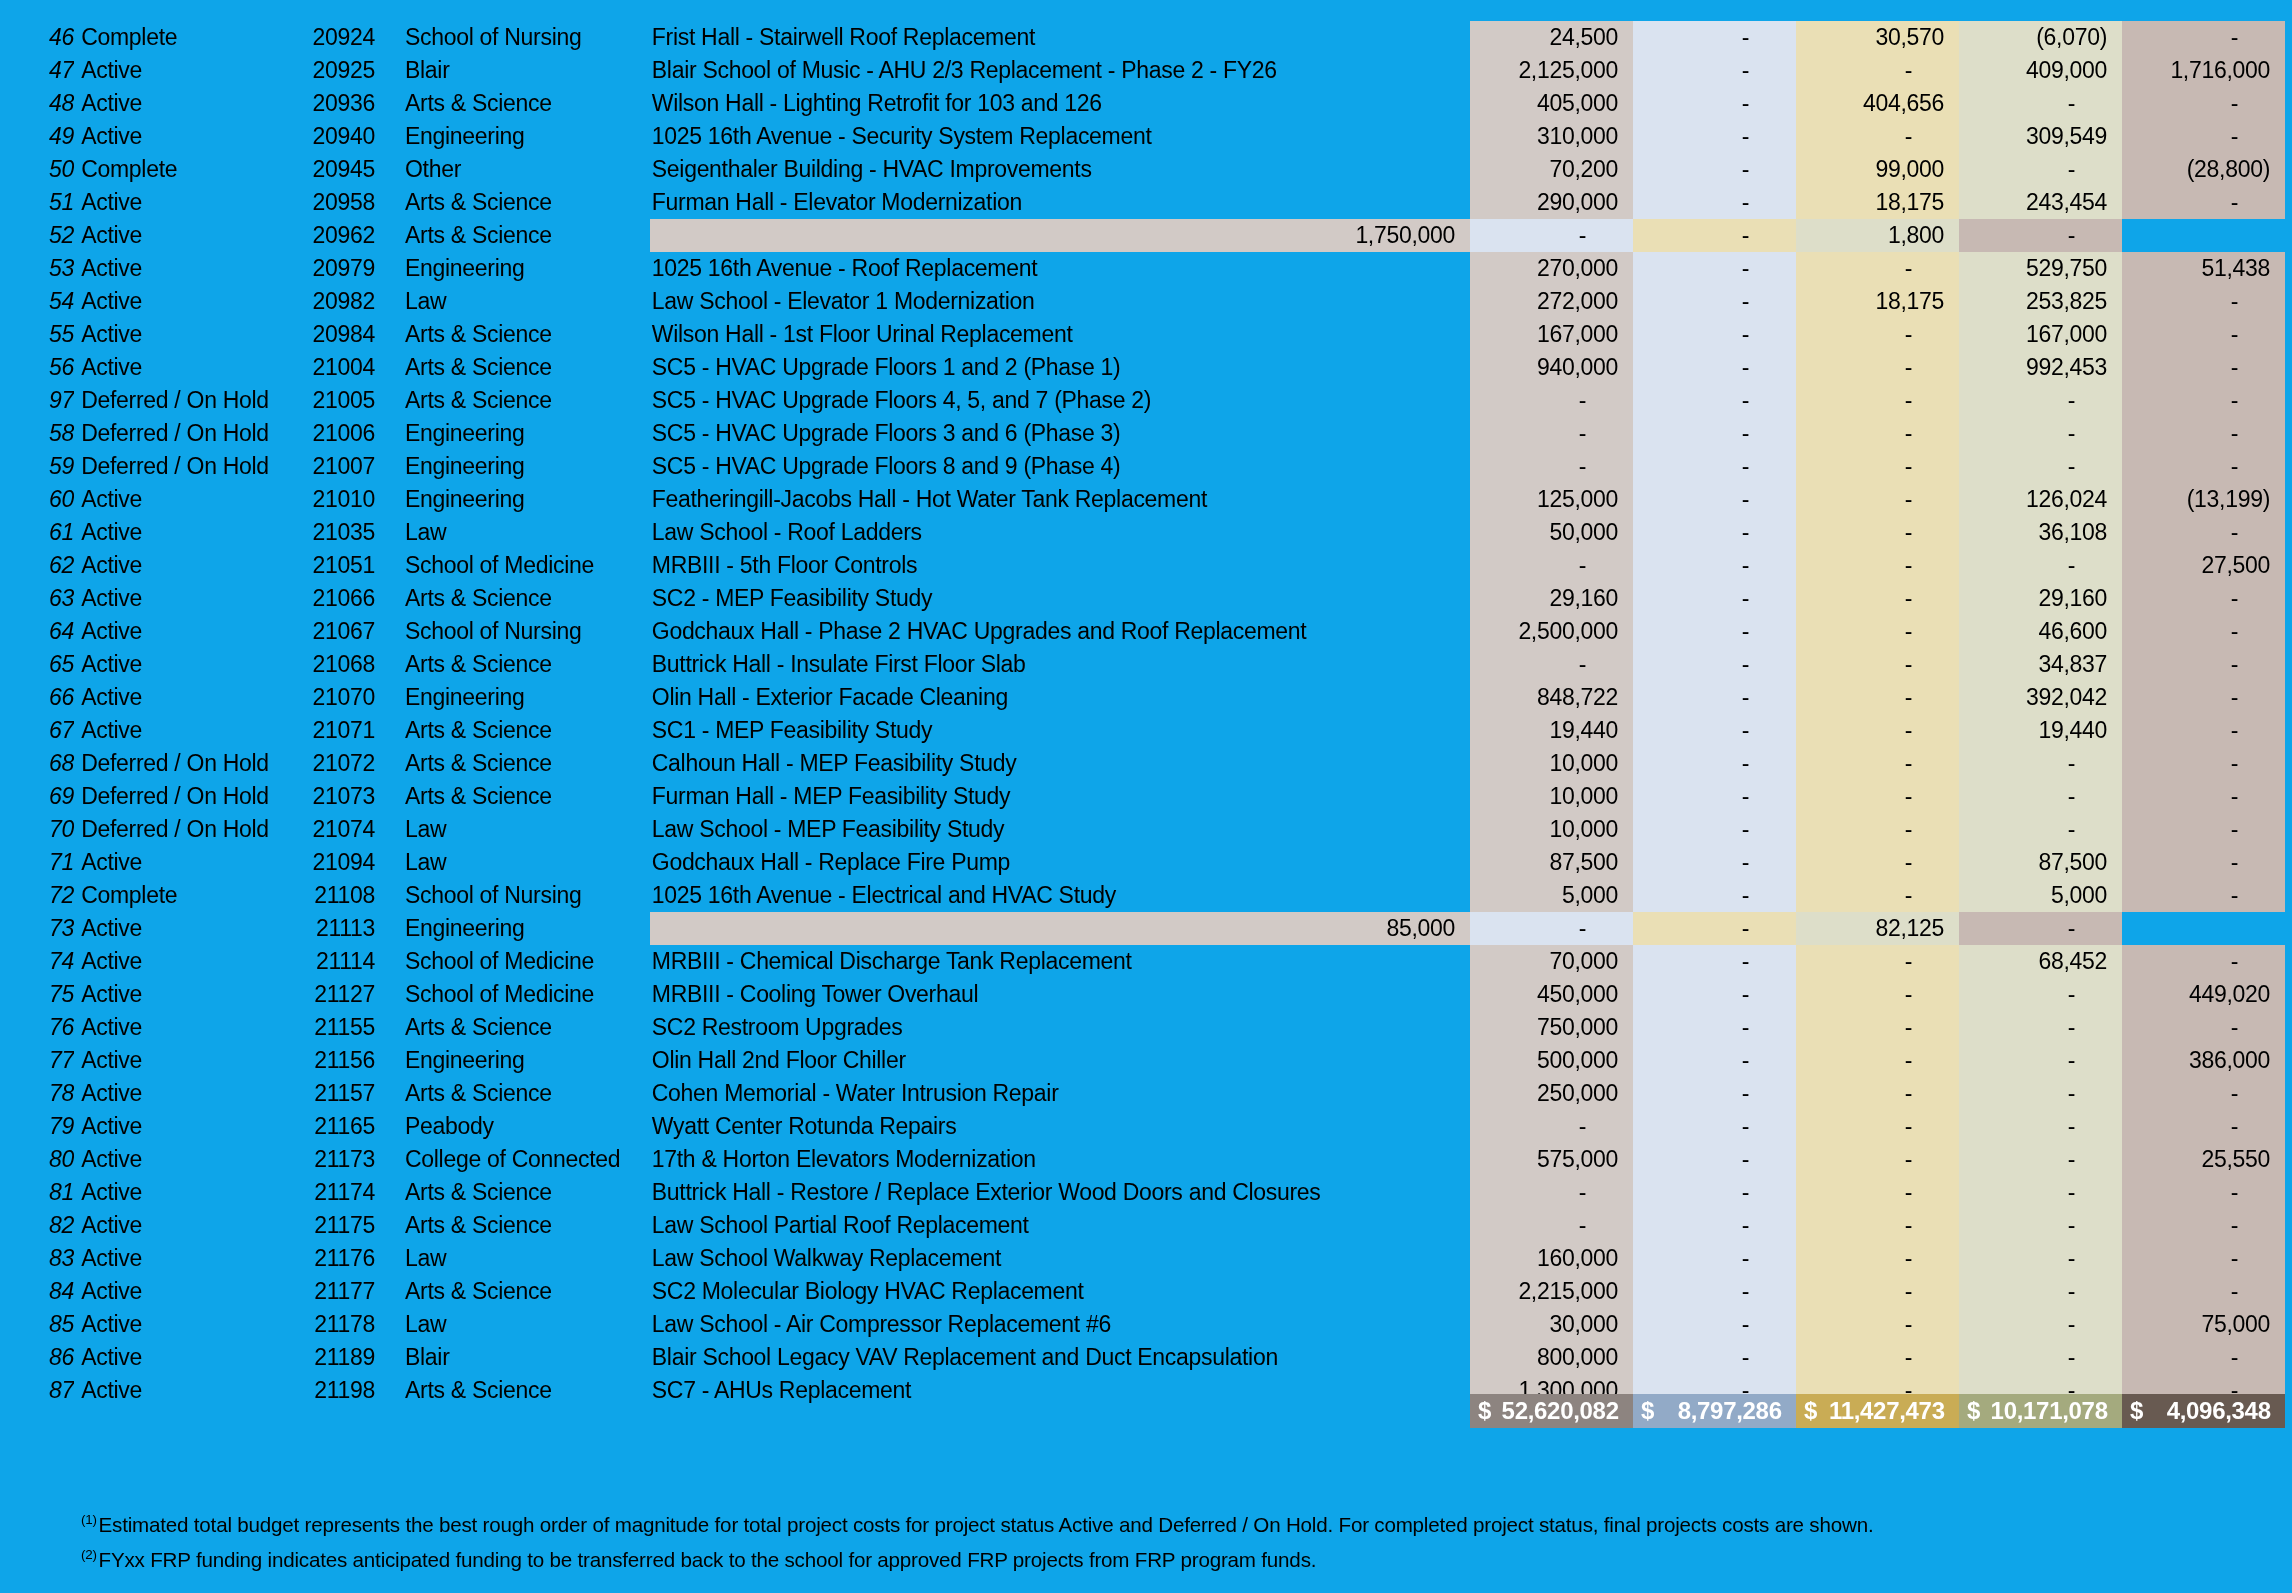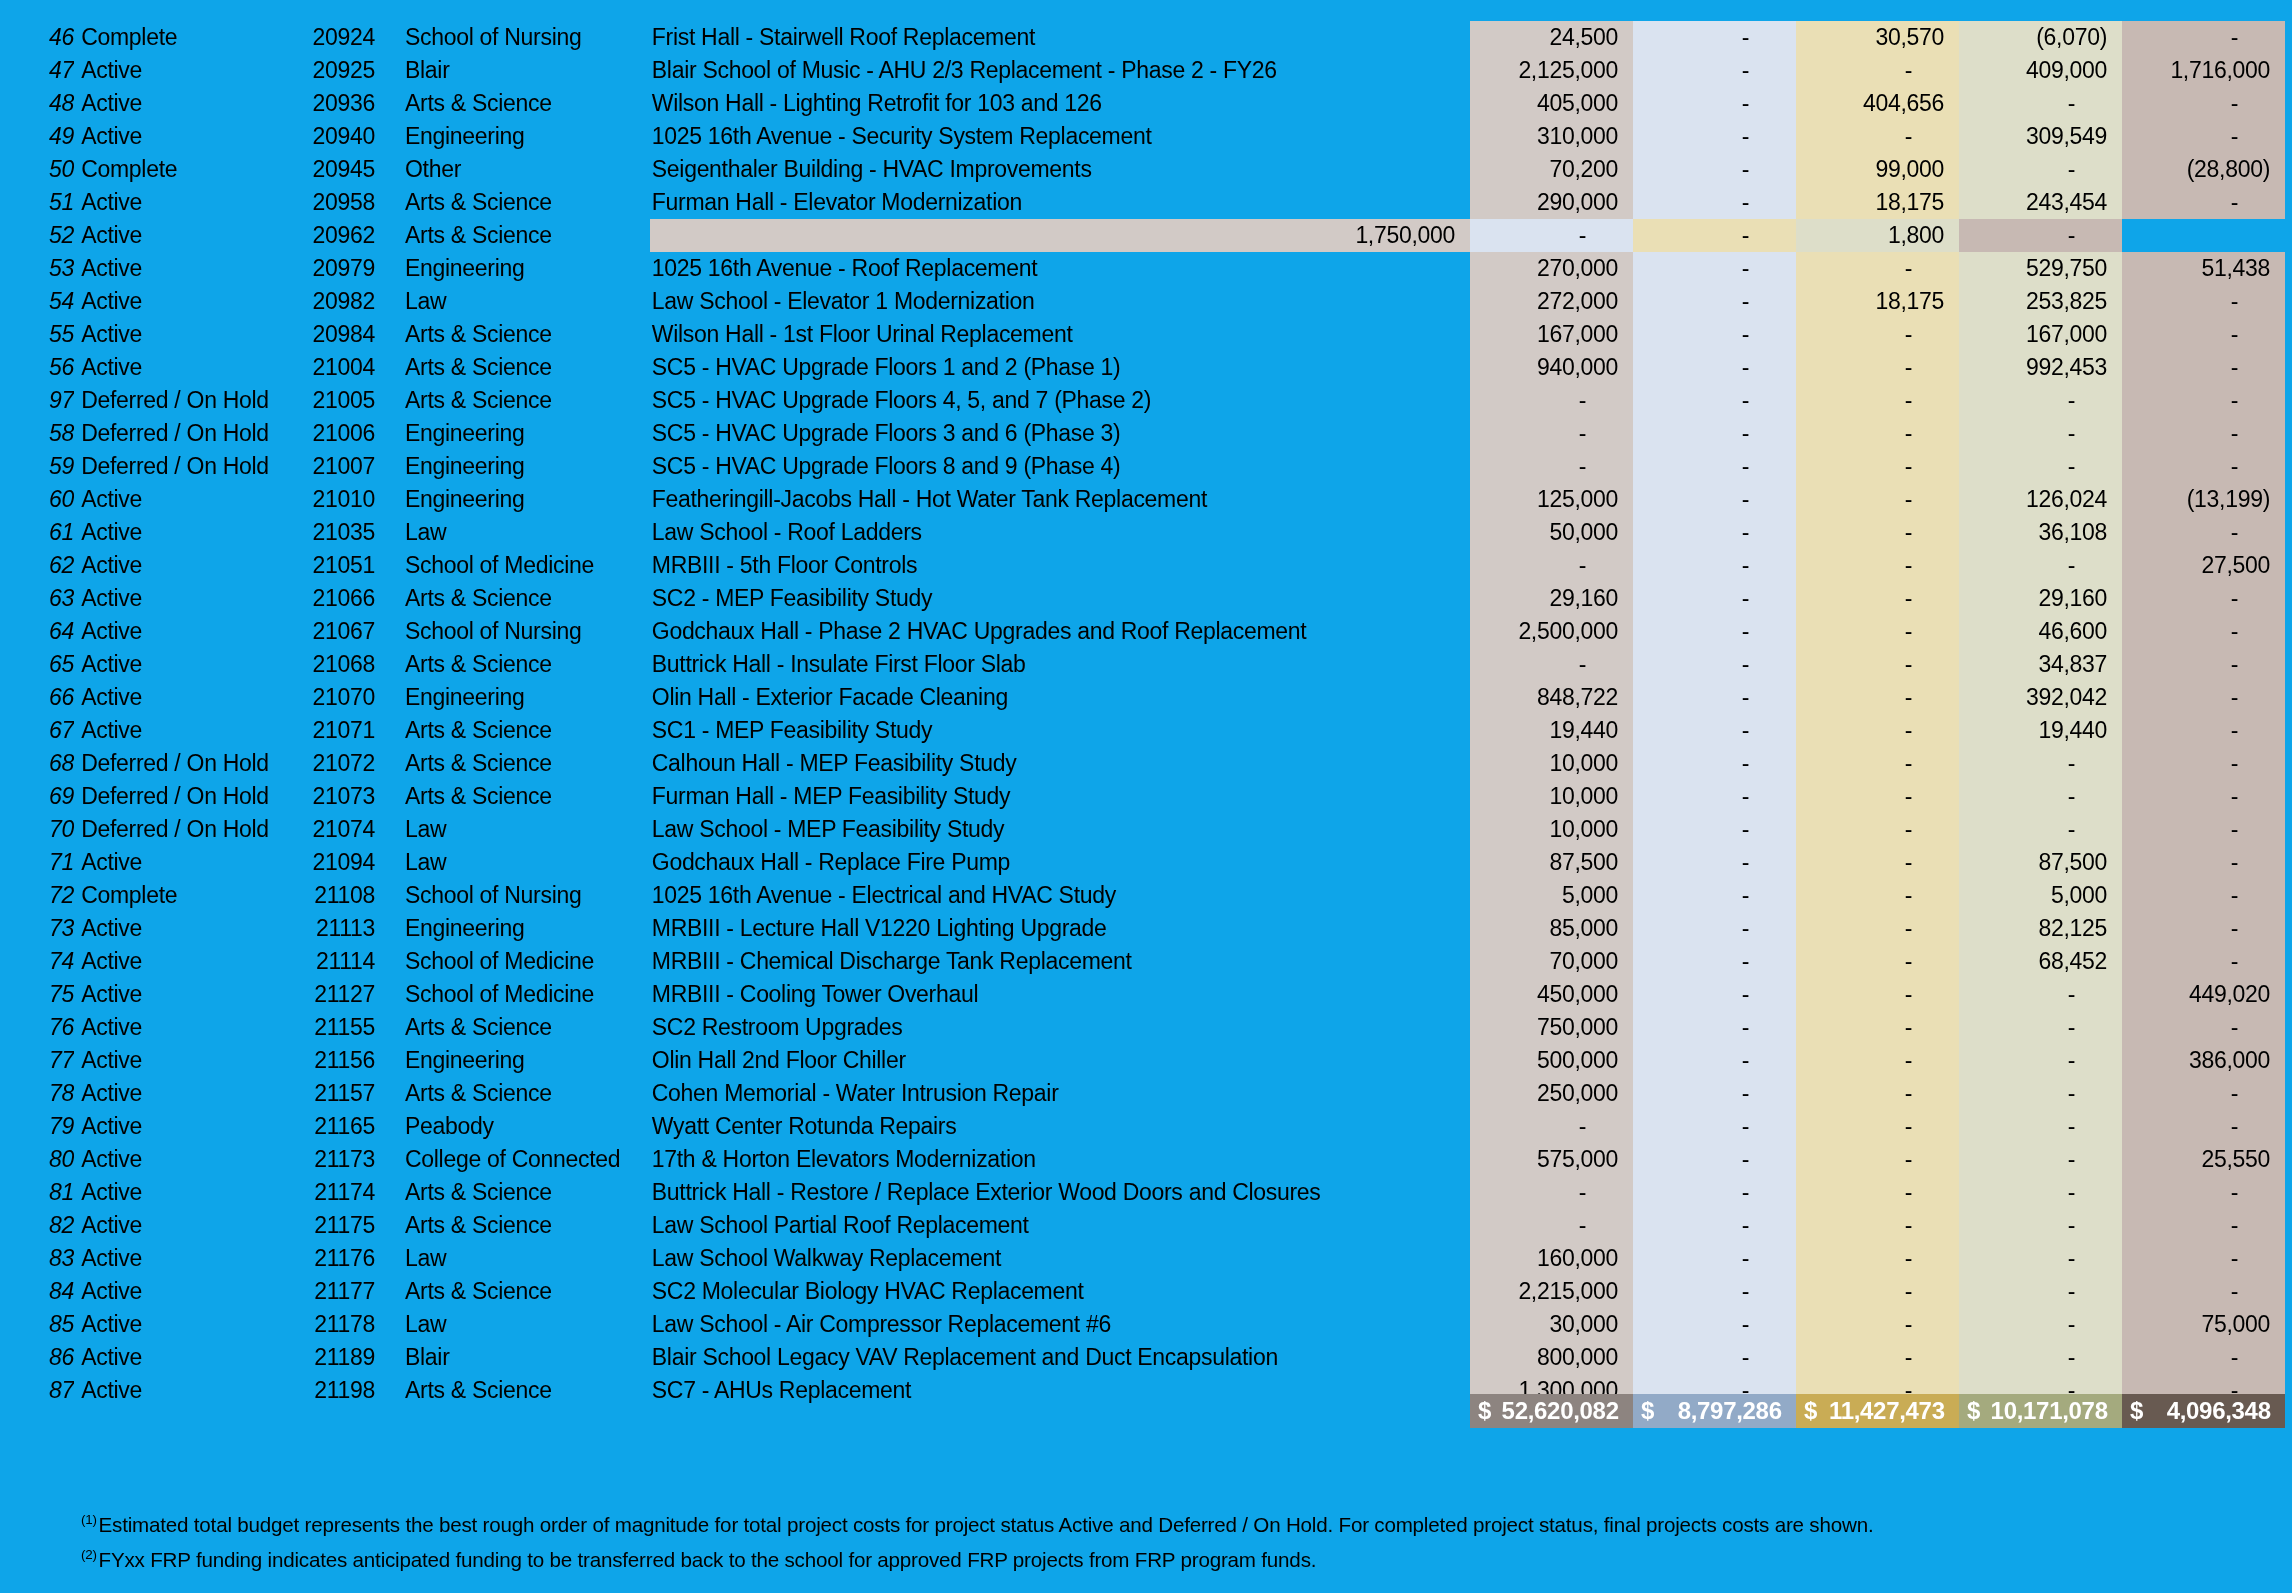--- a/index.html
+++ b/index.html
@@ -386,21 +386,20 @@
         <div class="amt dash" style="background: rgb(218, 227, 240);">-</div>
         <div class="amt dash" style="background: rgb(234, 223, 181);">-</div>
         <div class="amt" style="background: rgb(221, 222, 201);">5,000</div>
         <div class="amt dash" style="background: rgb(199, 185, 179);">-</div>
       </div>
       <div class="row">
         <div class="c-num">73</div>
         <div class="c-status">Active</div>
         <div class="c-proj">21113</div>
         <div class="c-school">Engineering</div>
-        <div class="c-desc">MRBIII - Lecture Hall V1220 Lighting Upgrade</div>
         <div class="amt" style="background: rgb(210, 202, 198);">85,000</div>
         <div class="amt dash" style="background: rgb(218, 227, 240);">-</div>
         <div class="amt dash" style="background: rgb(234, 223, 181);">-</div>
         <div class="amt" style="background: rgb(221, 222, 201);">82,125</div>
         <div class="amt dash" style="background: rgb(199, 185, 179);">-</div>
       </div>
       <div class="row">
         <div class="c-num">74</div>
         <div class="c-status">Active</div>
         <div class="c-proj">21114</div>

